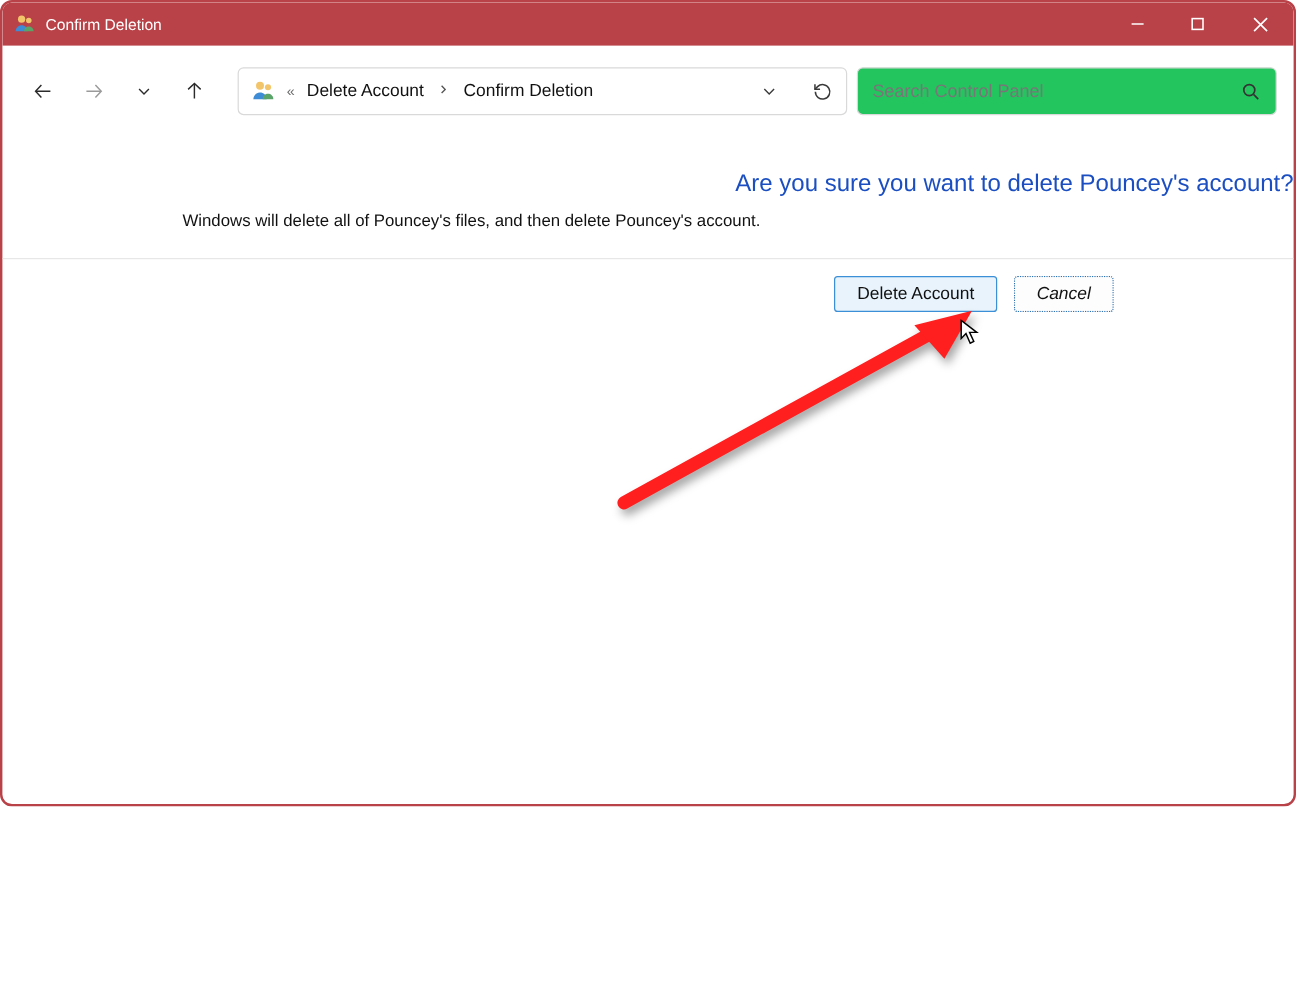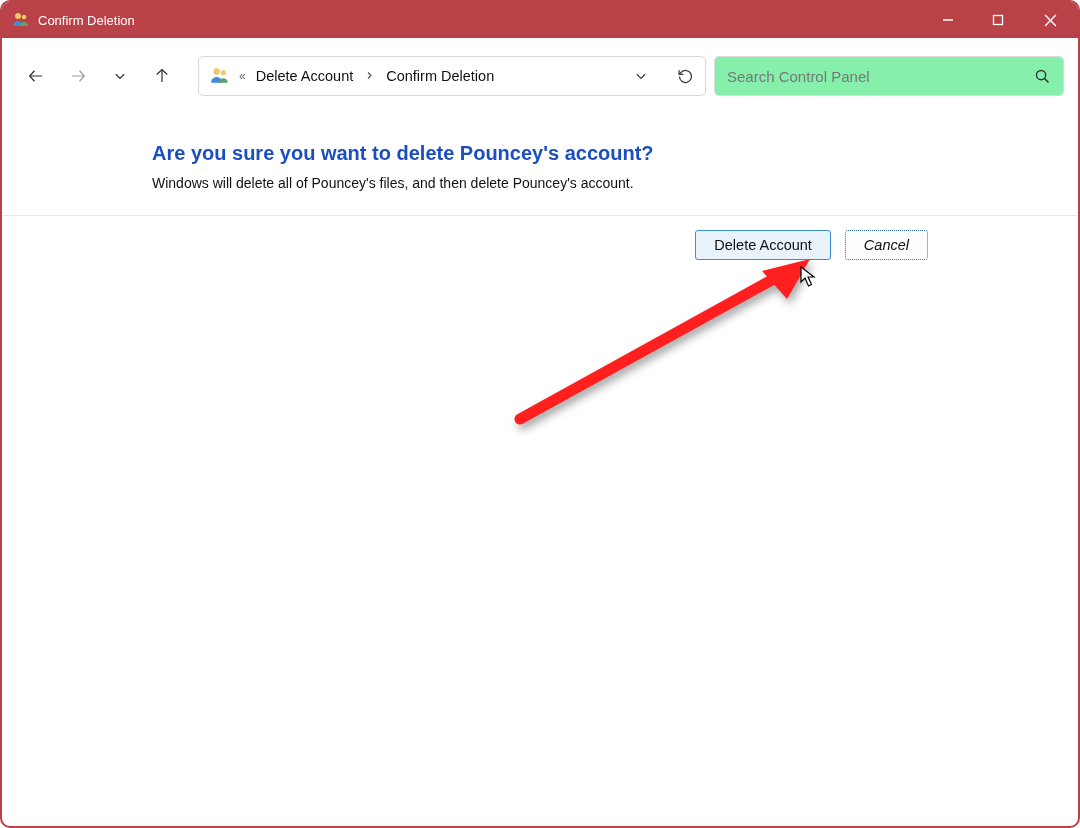--- a/index.html
+++ b/index.html
@@ -1,18 +1,18 @@
 <!DOCTYPE html>
 <html><head>
 <meta charset="utf-8">
 <style>
   * { box-sizing: border-box; }
   html, body { margin:0; padding:0; font-family: "Segoe UI", Tahoma, sans-serif; background:#fff; }
   .window {
-    width:1080px; height:828px; position:relative;
+    width:1080px; height:672px; position:relative;
     border:2px solid #b94248; border-radius:10px; overflow:hidden;
     background:#fff;
   }
   
   .titlebar {
     height:36px; background:#b94248; color:#fff; display:flex; align-items:center;
     padding-left:10px;
   }
   .titlebar .app-icon { width:18px; height:18px; display:inline-flex; align-items:center; justify-content:center; margin-right:8px; }
   .titlebar .title { font-size:13px; flex:0 0 auto; }
@@ -34,30 +34,30 @@
     display:flex; align-items:center; padding:0 8px 0 10px; gap:6px; background:#fff;
   }
   .addrbar .crumbicon { width:22px; height:22px; display:flex; align-items:center; justify-content:center; }
   .addr-sep { color:#6b6b6b; padding:0 2px; font-size:12px; }
   .crumb { color:#111; font-size:14.5px; padding:2px 2px; }
   .crumb-caret { color:#555; font-size:11px; padding:0 4px; }
   .addr-spacer { flex:1 1 auto; }
   .addr-tool { width:24px; height:24px; display:flex; align-items:center; justify-content:center; color:#3a3a3a; margin-left:6px; }
   .searchbox {
     width:350px; height:40px; border:1px solid #d9d9d9; border-radius:5px;
-    display:flex; align-items:center; padding:0 10px; background:#86efac;
+    display:flex; align-items:center; padding:0 10px; background:#22c55e;
   }
   .searchbox input {
     flex:1 1 auto; border:none; outline:none; font-size:15px; color:#555; background:transparent;
   }
   .searchbox input::placeholder { color:#777; }
   .searchbox .search-icon { width:22px; height:22px; display:flex; align-items:center; justify-content:center; color:#333; }
   
   .content { padding:0 0 0 150px; }
-  .heading { color:#1b4fc1; font-size:20px; margin:28px 0 10px 0; font-weight:700; }
+  .heading { color:#1b4fc1; font-size:20px; margin:28px 0 10px 0; font-weight:400;text-align:right; }
   .subtext { color:#111; font-size:14px; }
   .divider { border-top:1px solid #e7e7e7; margin-top:24px; }
   .button-row {
     display:flex; justify-content:flex-end; gap:14px; padding:14px 150px 0 0;
   }
   .btn {
     height:30px; padding:0 18px; font-size:14.5px; border-radius:3px;
     display:inline-flex; align-items:center; justify-content:center;
     cursor:default; color:#111;
   }

